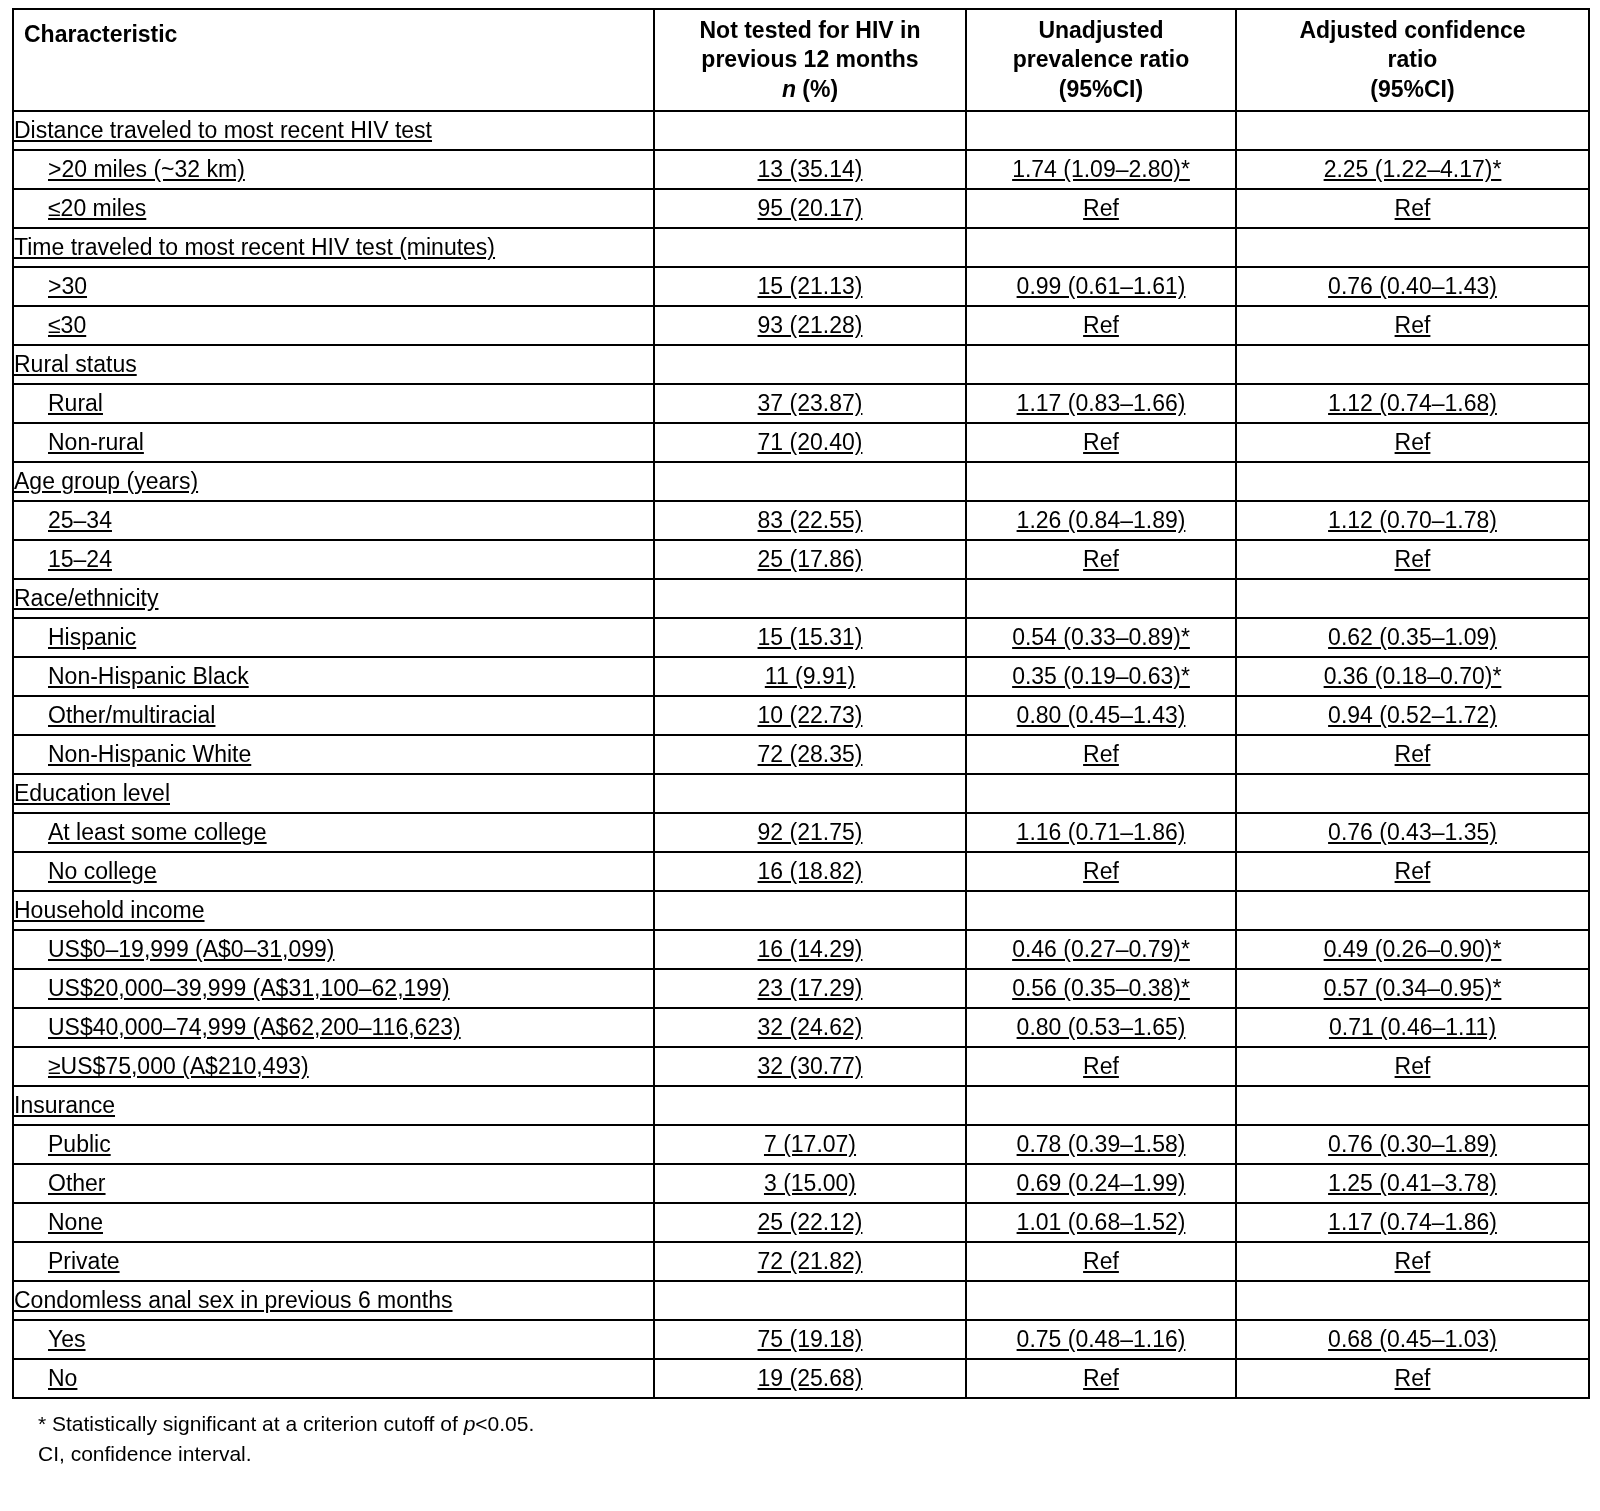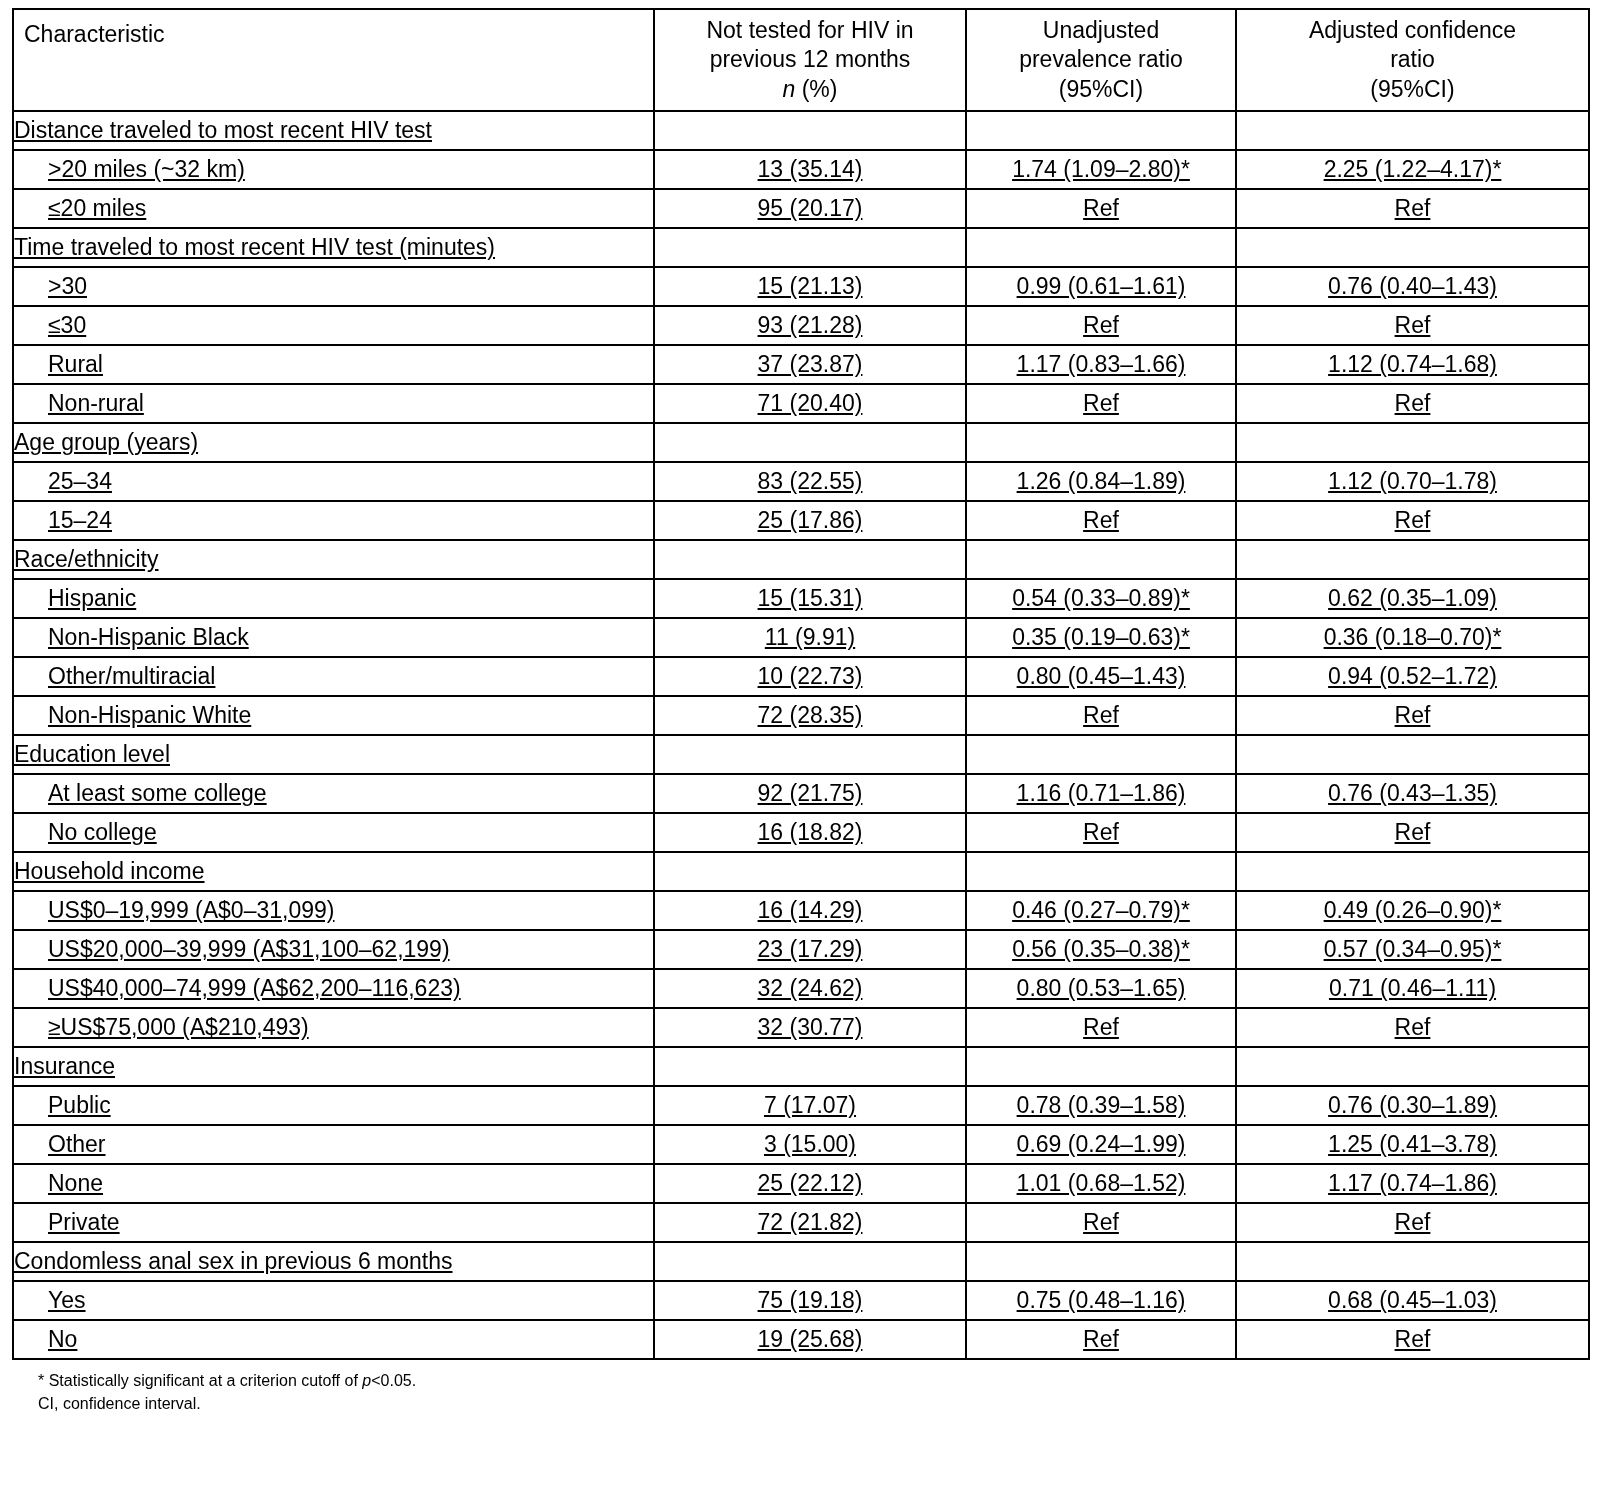--- a/index.html
+++ b/index.html
@@ -33,21 +33,21 @@
   table.stats col.c-upr  { width: 270px; }
   table.stats col.c-apr  { width: 353px; }
 
   table.stats th,
   table.stats td {
     border: 2px solid #000000;
     padding: 0;
     vertical-align: middle;
   }
   thead th {
-    font-weight: normal;
+    font-weight: bold;
     text-align: center;
     height: 102px;
     padding: 6px 8px;
     font-size: 23px;
     line-height: 1.28;
   }
   thead th.hchar {
     text-align: left;
     vertical-align: top;
     padding-left: 10px;
@@ -64,21 +64,21 @@
     white-space: nowrap;
   }
   td.char.sub { padding-left: 34px; margin-top: 23px; }
   td.num {
     text-align: center;
     white-space: nowrap;
   }
   .footnotes {
     margin-top: 10px;
     padding-left: 26px;
-    font-size: 16px;
+    font-size: 21px;
     line-height: 1.42;
   }
   .footnotes div { white-space: nowrap; }
   .footnotes .ital { font-style: italic; }
 </style>
 </head>
 <body>
 
 <div id="page">
 
@@ -142,20 +142,26 @@
           <td class="num">0.99 (0.61–1.61)</td>
           <td class="num">0.76 (0.40–1.43)</td>
         </tr>
         <tr>
           <td class="char sub">≤30</td>
           <td class="num">93 (21.28)</td>
           <td class="num">Ref</td>
           <td class="num">Ref</td>
         </tr>
         <tr>
+          <td class="char">Rural status</td>
+          <td class="num"></td>
+          <td class="num"></td>
+          <td class="num"></td>
+        </tr>
+        <tr>
           <td class="char sub">Rural</td>
           <td class="num">37 (23.87)</td>
           <td class="num">1.17 (0.83–1.66)</td>
           <td class="num">1.12 (0.74–1.68)</td>
         </tr>
         <tr>
           <td class="char sub">Non-rural</td>
           <td class="num">71 (20.40)</td>
           <td class="num">Ref</td>
           <td class="num">Ref</td>

